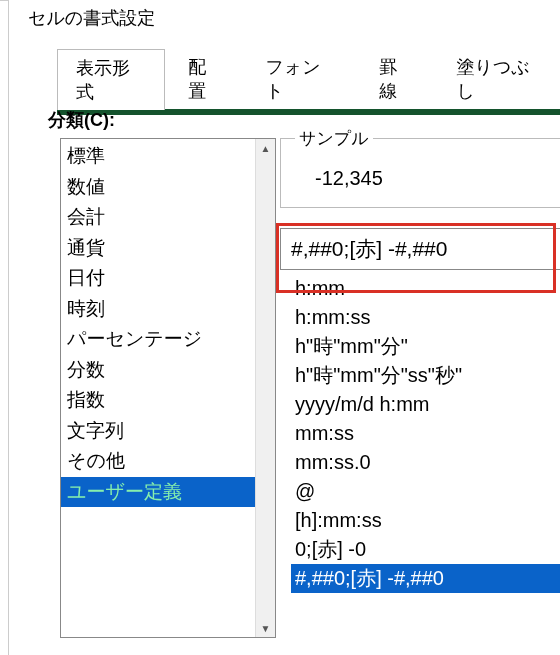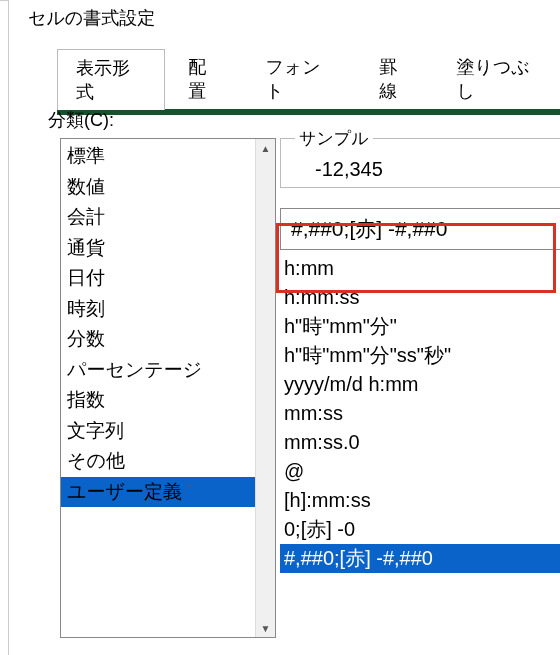--- a/index.html
+++ b/index.html
@@ -23,44 +23,44 @@
       font-size: 18px;
       cursor: pointer;
       margin-right: 4px;
     }
     .tab.active {
       border-color: #bbb;
       background: #fff;
       position: relative;
       top: 1px;
     }
-    .category-label { position: absolute; left: 48px; top: 108px; font-size: 18px; }
+    .category-label { position: absolute; left: 48px; top: 108px; font-size: 18px; font-weight: bold; }
     .category-list {
       position: absolute; left: 60px; top: 138px; width: 216px; height: 500px;
       border: 1px solid #888; background: #fff; display: flex;
     }
     .category-items { flex: 1; padding: 2px 0; }
     .cat-item { padding: 1px 6px; font-size: 19px; line-height: 1.5; cursor: default; }
-    .cat-item.selected { background: #0a63c9; color: #000000; }
+    .cat-item.selected { background: #0a63c9; color: #86efac; }
     .scrollbar { width: 20px; background: #f0f0f0; border-left: 1px solid #ddd; position: relative; }
     .scroll-up, .scroll-down { position: absolute; left: 0; width: 100%; height: 18px; display:flex; align-items:center; justify-content:center; }
     .scroll-up { top: 0; }
     .scroll-down { bottom: 0; }
     .right-pane { position: absolute; left: 280px; top: 138px; right: 0; }
-    .sample-box { border: 1px solid #bbb; border-right: none; padding: 0; position: relative; height: 50px; }
+    .sample-box { border: 1px solid #bbb; border-right: none; padding: 0; position: relative; height: 70px; }
     .sample-label { position: absolute; left: 14px; top: -12px; background: #fff; padding: 0 4px; font-size: 17px; }
-    .sample-value { position: absolute; left: 34px; top: 19px; font-size: 20px; }
+    .sample-value { position: absolute; left: 34px; top: 28px; font-size: 20px; }
     .type-wrapper { position: relative; margin-top: 16px; }
     .type-label { font-size: 18px; padding-left: 6px; }
     .type-input { width: 100%; border: 1px solid #888; border-right: none; font-size: 21px; padding: 8px 10px; font-family: inherit; margin-top: 4px; }
     .highlight-box {
       position: absolute; border: 3px solid #d93025;
       left: 276px; top: 223px; width: 280px; height: 70px; pointer-events: none;
     }
-    .type-list { margin-top: 4px; }
+    .type-list { margin-top: 4px; margin-left: 11px; }
     .type-item { font-size: 20px; line-height: 1.45; padding: 0 4px; cursor: default; }
     .type-item.selected { background: #0a63c9; color: #fff; }
     .chevron { font-size: 10px; color: #555; }
   </style>
 </head>
 <body>
 
 <div class="outer-left"></div>
 <div class="outer-top-left"></div>
 <div class="title">セルの書式設定</div>
@@ -76,22 +76,22 @@
 <div class="category-label">分類(C):</div>
 
 <div class="category-list">
   <div class="category-items">
       <div class="cat-item">標準</div>
       <div class="cat-item">数値</div>
       <div class="cat-item">会計</div>
       <div class="cat-item">通貨</div>
       <div class="cat-item">日付</div>
       <div class="cat-item">時刻</div>
+      <div class="cat-item">パーセンテージ</div>
       <div class="cat-item">分数</div>
-      <div class="cat-item">パーセンテージ</div>
       <div class="cat-item">指数</div>
       <div class="cat-item">文字列</div>
       <div class="cat-item">その他</div>
       <div class="cat-item selected">ユーザー定義</div>
     </div>
   <div class="scrollbar">
     <div class="scroll-up">
         <span class="chevron">▲</span>
       </div>
     <div class="scroll-down">

